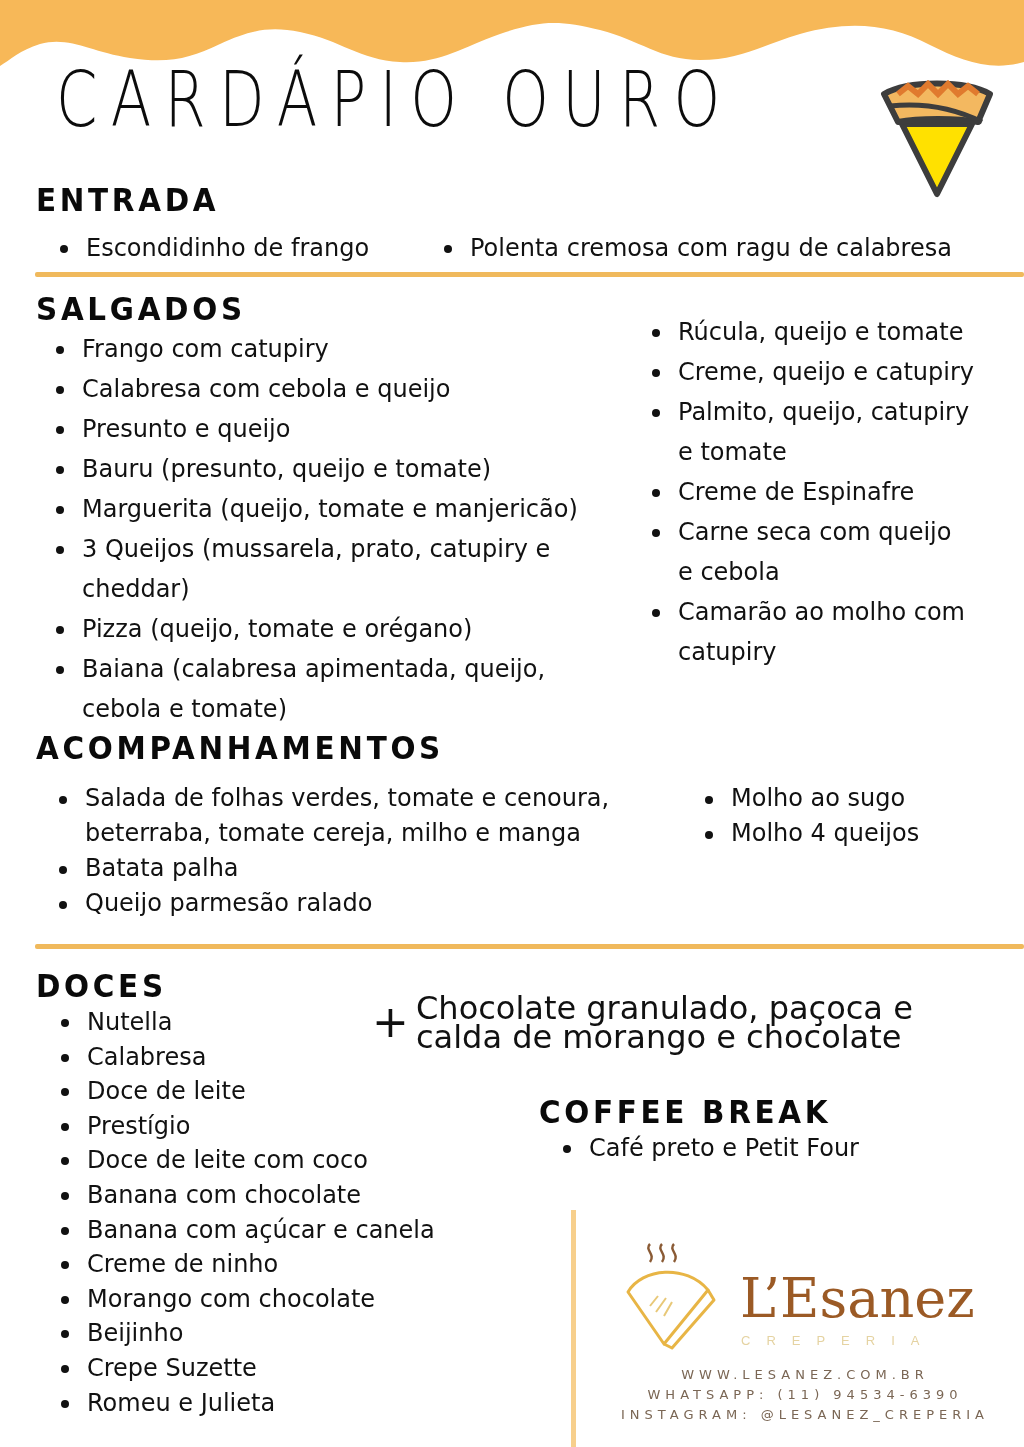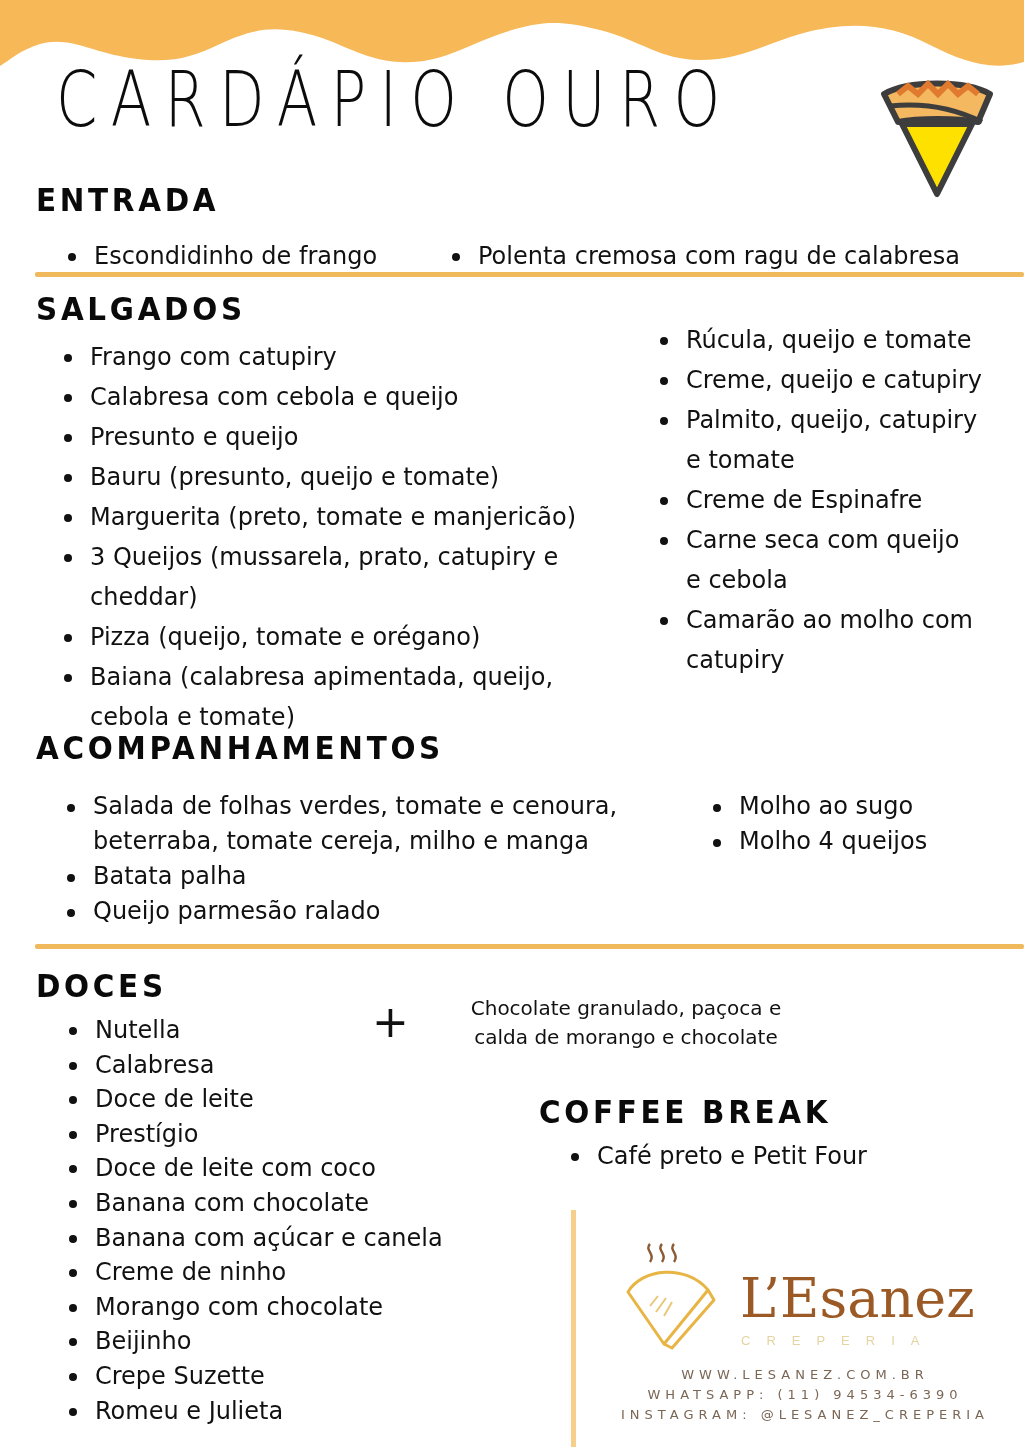--- a/index.html
+++ b/index.html
@@ -1,33 +1,33 @@
 <!DOCTYPE html>
 <html><head>
 <meta charset="utf-8">
 <style>
   html, body { margin: 0; padding: 0; background: #ffffff; }
   body { width: 1024px; height: 1447px; position: relative; overflow: hidden; font-family: "DejaVu Sans", sans-serif; color: #111; }
   .wave { position: absolute; left: 0; top: 0; width: 1024px; height: 80px; }
   .title { position: absolute; left: 56px; top: 62px; font-family: "DejaVu Sans", sans-serif; font-weight: 300; font-size: 76px; letter-spacing: 17px; line-height: 1; color: #0c0c0c; transform: scaleX(0.78); transform-origin: left top; white-space: nowrap; }
   .crepe-icon { position: absolute; left: 878px; top: 76px; width: 118px; height: 124px; }
   .heading { position: absolute; font-family: "DejaVu Sans", sans-serif; font-weight: bold; font-size: 32px; letter-spacing: 4px; color: #0a0a0a; line-height: 1; white-space: nowrap; transform: scaleX(0.92); transform-origin: left top; }
-  ul.list { position: absolute; margin: 8px; padding: 0; list-style: none; }
+  ul.list { position: absolute; margin: 0; padding: 0; list-style: none; }
   ul.list li { position: relative; padding-left: 28px; font-family: "DejaVu Sans", sans-serif; font-size: 24px; color: #111; white-space: nowrap; }
   ul.list li::before { content: ""; position: absolute; left: 2px; width: 8px; height: 8px; border-radius: 50%; background: #111; }
   .salg li { line-height: 40px; }
   .salg li::before { top: 17px; }
   .acomp li { line-height: 35px; }
   .acomp li::before { top: 15px; }
   .doces li { line-height: 34.6px; }
   .doces li::before { top: 14px; }
   .rule { position: absolute; left: 35px; width: 989px; height: 5px; background: #f0b95c; border-radius: 2px; }
   .extra { position: absolute; left: 372px; top: 994px; }
   .plus { position: absolute; left: 0; top: 6px; font-family: "DejaVu Sans", sans-serif; font-size: 44px; line-height: 1; color: #111; }
-  .extra-text { position: absolute; left: 44px; top: 0; width: 420px; text-align: center; font-size: 20px; line-height: 29px; white-space: nowrap; }
+  .extra-text { position: absolute; left: 44px; top: 0; width: 420px; text-align: center; font-size: 32px; line-height: 29px; white-space: nowrap; }
   .vline { position: absolute; left: 571px; top: 1210px; width: 5px; height: 237px; background: #f7cf8c; }
   .brand-name { position: absolute; left: 740px; top: 1272px; font-family: "DejaVu Serif", serif; font-size: 54px; color: #9b5a25; line-height: 1; white-space: nowrap; }
   .brand-sub { position: absolute; left: 741px; top: 1333px; font-family: Liberation Sans, sans-serif; font-size: 13px; letter-spacing: 16px; color: #e5d3a2; white-space: nowrap; }
   .contact { position: absolute; left: 600px; width: 410px; text-align: center; font-family: "DejaVu Sans", sans-serif; font-size: 13px; letter-spacing: 5px; color: #7a6654; white-space: nowrap; }
   .logo-icon { position: absolute; left: 622px; top: 1240px; width: 100px; height: 110px; }
 </style>
 </head>
 <body>
 
 <svg class="wave" viewBox="0 0 1024 80" preserveAspectRatio="none">
@@ -51,21 +51,21 @@
   <li>Polenta cremosa com ragu de calabresa</li>
 </ul>
 <div class="rule" style="top:272px;"></div>
 
 <div class="heading" style="left:36px; top:293px;">SALGADOS</div>
 <ul class="list salg" style="left:54px; top:329px;">
   <li>Frango com catupiry</li>
   <li>Calabresa com cebola e queijo</li>
   <li>Presunto e queijo</li>
   <li>Bauru (presunto, queijo e tomate)</li>
-  <li>Marguerita (preto, tomate e manjericão)</li>
+  <li>Marguerita (queijo, tomate e manjericão)</li>
   <li>3 Queijos (mussarela, prato, catupiry e</li>
   <li class="cont" style="">cheddar)</li>
   <li>Pizza (queijo, tomate e orégano)</li>
   <li>Baiana (calabresa apimentada, queijo,</li>
   <li class="cont">cebola e tomate)</li>
 </ul>
 <ul class="list salg" style="left:650px; top:312px;">
   <li>Rúcula, queijo e tomate</li>
   <li>Creme, queijo e catupiry</li>
   <li>Palmito, queijo, catupiry</li>

